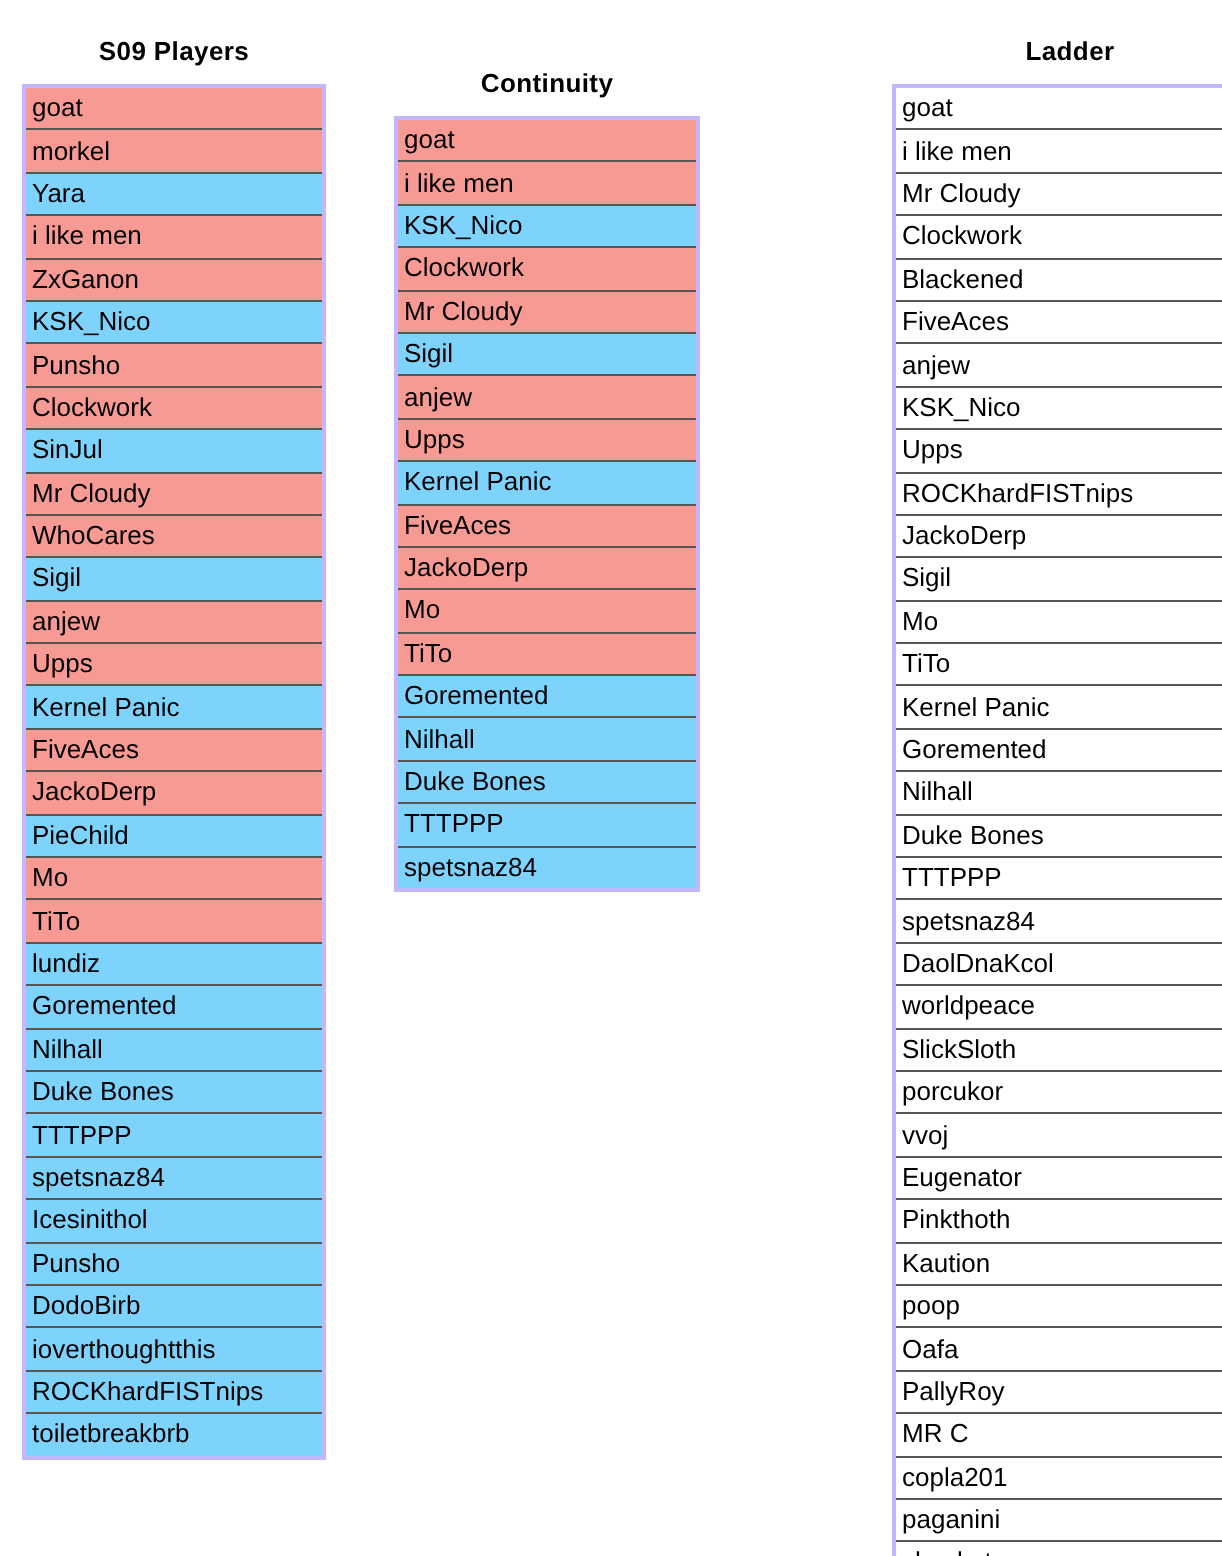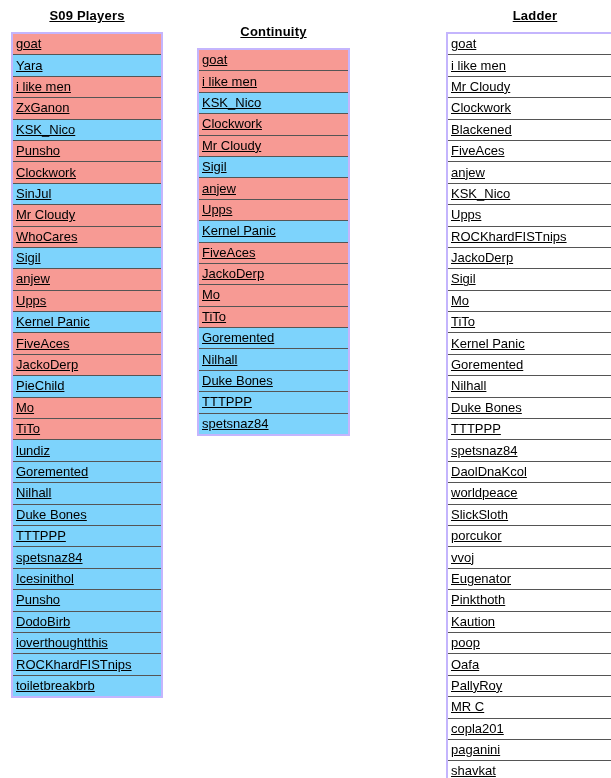--- a/index.html
+++ b/index.html
@@ -13,22 +13,21 @@
     font-family: "Liberation Sans", sans-serif;
     overflow: hidden;
   }
   .board {
     position: relative;
     width: 611px;
     height: 778px;
   }
   .column {
     position: absolute;
-    top: 3px;
-    text-decoration: underline;
+    top: 13px;
   }
   .col-players  { left: 11px;  width: 152px; }
   .col-continuity { left: 197px; width: 153px; margin-top: 16px; }
   .col-ladder   { left: 446px; width: 178px; }
 
   .col-title {
     text-align: center;
     font-size: 13px;
     font-weight: bold;
     color: #000000;
@@ -66,20 +65,23 @@
 <div class="board">
 
   <div class="column col-players">
     <div class="col-title">S09 Players</div>
     <table class="table">
       <tbody>
           <tr>
             <td class="red">goat</td>
           </tr>
           <tr>
+            <td class="red">morkel</td>
+          </tr>
+          <tr>
             <td class="blue">Yara</td>
           </tr>
           <tr>
             <td class="red">i like men</td>
           </tr>
           <tr>
             <td class="red">ZxGanon</td>
           </tr>
           <tr>
             <td class="blue">KSK_Nico</td>

